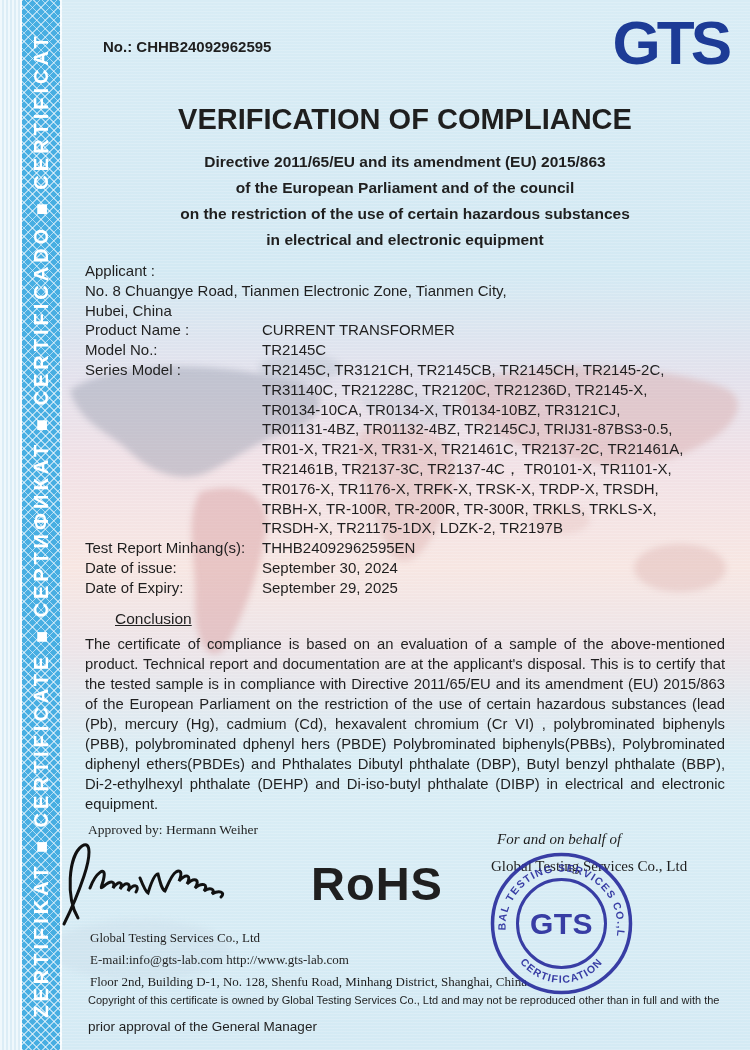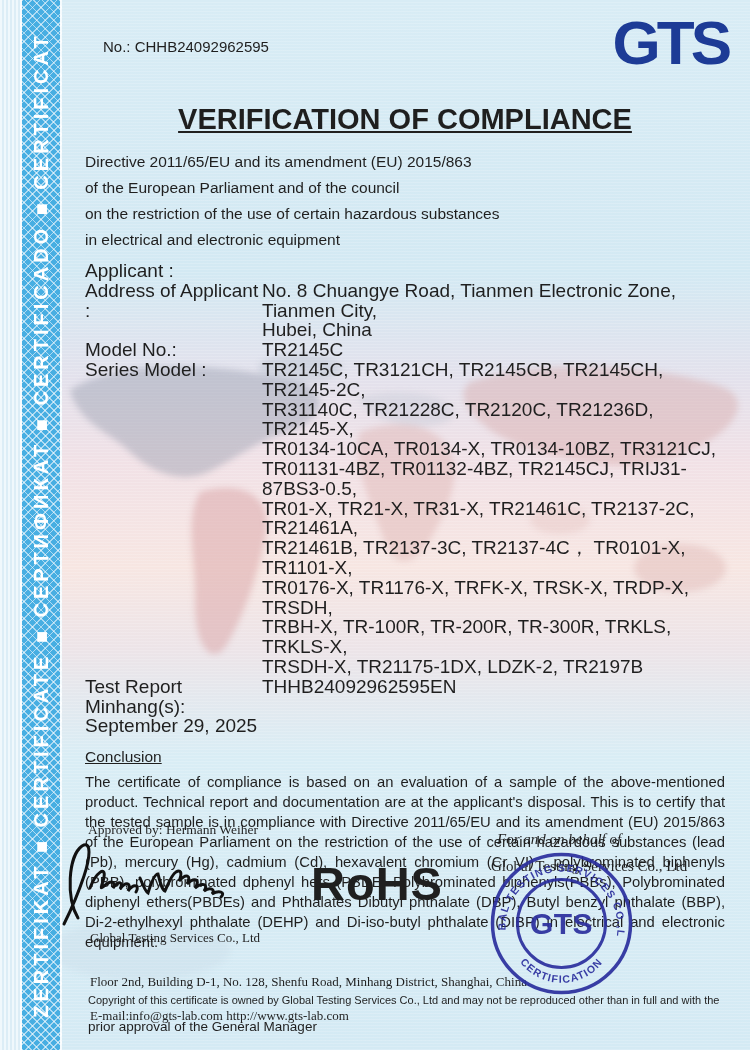--- a/index.html
+++ b/index.html
@@ -36,44 +36,44 @@
   }
   .ribbon-text{
     position:absolute;left:20px;top:0;width:1050px;height:42px;z-index:3;
     transform-origin:0 0;
     transform:rotate(-90deg) translateX(-1050px);
     line-height:42px;text-align:center;
     font-size:20px;font-weight:bold;color:#ffffff;
     letter-spacing:4px;white-space:nowrap;
   }
   .content{position:absolute;left:85px;top:0;width:640px;z-index:4;}
-  .cert-no{margin:38px 0 0 18px;font-size:15px;}
+  .cert-no{margin:38px 0 0 18px;font-size:15px;font-weight:bold;}
   .gts-logo{
     position:absolute;top:12px;right:22px;z-index:5;
     font-size:62px;font-weight:bold;letter-spacing:-4px;
     color:#1d3b96;line-height:1;transform:scaleY(.98);
   }
-  .title{margin-top:48px;text-align:center;font-size:29px;font-weight:bold;letter-spacing:0;text-decoration:underline;}
-  .subtitle{margin-top:13px;text-align:left;font-size:15.5px;font-weight:normal;line-height:26px;white-space:pre-line;}
-  .info{margin-top:8px;font-size:19px;line-height:19.8px;}
+  .title{margin-top:48px;text-align:center;font-size:29px;font-weight:bold;letter-spacing:0;}
+  .subtitle{margin-top:13px;text-align:center;font-size:15.5px;font-weight:bold;line-height:26px;white-space:pre-line;}
+  .info{margin-top:8px;font-size:15px;line-height:19.8px;}
   .info-row{display:flex;}
   .info-label{width:177px;flex-shrink:0;}
   .info-value{white-space:pre-line;flex:1;}
-  .conclusion-heading{margin-top:12px;font-size:15.5px;text-decoration:underline;}
+  .conclusion-heading{margin-top:12px;font-size:15.5px;text-decoration:underline;margin-left:30px;}
   .conclusion-body{margin-top:6px;font-size:14.8px;line-height:20px;text-align:justify;}
   .abs{position:absolute;z-index:5;}
   .approved{left:88px;top:822px;font-family:"Liberation Serif",serif;font-size:13.5px;}
   .signature{left:56px;top:836px;}
   .rohs{left:311px;top:856px;font-size:47px;font-weight:bold;letter-spacing:1px;}
   .behalf1{left:497px;top:831px;font-family:"Liberation Serif",serif;font-size:15px;font-style:italic;}
   .behalf2{left:491px;top:858px;font-family:"Liberation Serif",serif;font-size:15px;}
   .stamp{left:489px;top:851px;z-index:6;opacity:.92;}
   .f-serif{font-family:"Liberation Serif",serif;font-size:13px;}
   .f-company{left:90px;top:930px;}
-  .f-contact{left:90px;top:1008px;text-align:right;}
+  .f-contact{left:90px;top:952px;text-align:right;}
   .f-address{left:90px;top:974px;}
   .f-copy1{left:88px;top:994px;font-size:11px;width:642px;}
   .f-copy2{left:88px;top:1019px;font-size:13.5px;}
 </style>
 </head>
 <body>
 
 <div class="page">
 
   <svg class="map" viewBox="0 0 750 1050" xmlns="http://www.w3.org/2000/svg">
@@ -100,23 +100,26 @@
     <div class="subtitle">Directive 2011/65/EU and its amendment (EU) 2015/863
 of the European Parliament and of the council
 on the restriction of the use of certain hazardous substances
 in electrical and electronic equipment</div>
 
     <div class="info">
       <div class="info-row">
         <div class="info-label">Applicant :</div>
       </div>
       <div class="info-row">
-        <div class="info-label">Address of Applicant :</div>
         <div class="info-value">No. 8 Chuangye Road, Tianmen Electronic Zone, Tianmen City,
 Hubei, China</div>
+      </div>
+      <div class="info-row">
+        <div class="info-label">Product Name :</div>
+        <div class="info-value">CURRENT TRANSFORMER</div>
       </div>
       <div class="info-row">
         <div class="info-label">Model No.:</div>
         <div class="info-value">TR2145C</div>
       </div>
       <div class="info-row">
         <div class="info-label">Series Model :</div>
         <div class="info-value">TR2145C, TR3121CH, TR2145CB, TR2145CH, TR2145-2C,
 TR31140C, TR21228C, TR2120C, TR21236D, TR2145-X,
 TR0134-10CA, TR0134-X, TR0134-10BZ, TR3121CJ,
@@ -125,20 +128,25 @@
 TR21461B, TR2137-3C, TR2137-4C， TR0101-X, TR1101-X,
 TR0176-X, TR1176-X, TRFK-X, TRSK-X, TRDP-X, TRSDH,
 TRBH-X, TR-100R, TR-200R, TR-300R, TRKLS, TRKLS-X,
 TRSDH-X, TR21175-1DX, LDZK-2, TR2197B</div>
       </div>
       <div class="info-row">
         <div class="info-label">Test Report Minhang(s):</div>
         <div class="info-value">THHB24092962595EN</div>
       </div>
       <div class="info-row">
+        <div class="info-label">Date of issue:</div>
+        <div class="info-value">September 30, 2024</div>
+      </div>
+      <div class="info-row">
+        <div class="info-label">Date of Expiry:</div>
         <div class="info-value">September 29, 2025</div>
       </div>
     </div>
 
     <div class="conclusion-heading">Conclusion</div>
     <div class="conclusion-body">The certificate of compliance is based on an evaluation of a sample of the above-mentioned product. Technical report and documentation are at the applicant's disposal. This is to certify that the tested sample is in compliance with Directive 2011/65/EU and its amendment (EU) 2015/863 of the European Parliament on the restriction of the use of certain hazardous substances (lead (Pb), mercury (Hg), cadmium (Cd), hexavalent chromium (Cr VI) , polybrominated biphenyls (PBB), polybrominated dphenyl hers (PBDE) Polybrominated biphenyls(PBBs), Polybrominated diphenyl ethers(PBDEs) and Phthalates Dibutyl phthalate (DBP), Butyl benzyl phthalate (BBP), Di-2-ethylhexyl phthalate (DEHP) and Di-iso-butyl phthalate (DIBP) in electrical and electronic equipment.</div>
   </div>
 
   <div class="abs approved">Approved by: Hermann Weiher</div>
 

